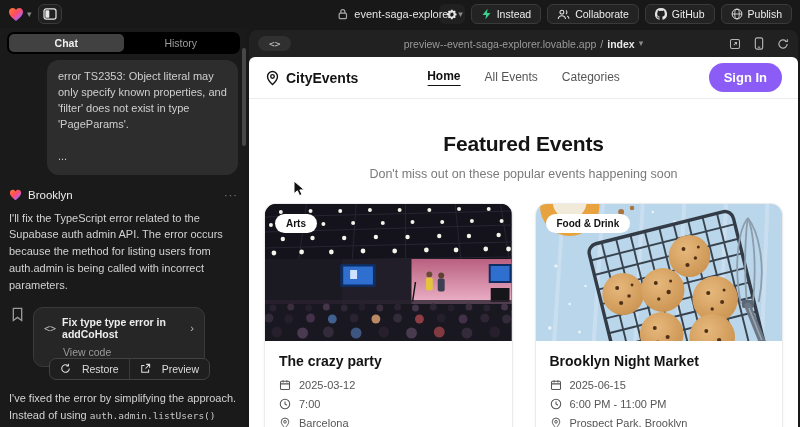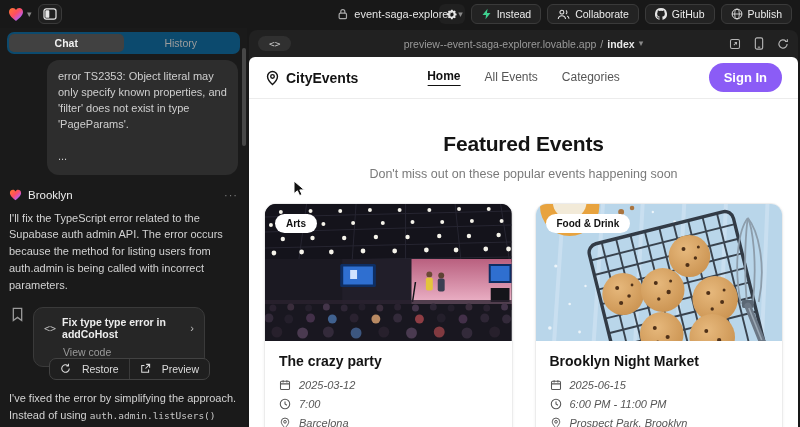--- a/index.html
+++ b/index.html
@@ -15,21 +15,21 @@
   .tb-center { position:absolute; left:50%; transform:translateX(-50%); display:flex; align-items:center; gap:6px; color:#e3e3e3; font-size:11px; }
   .tb-right { margin-left:auto; display:flex; align-items:center; gap:6px; }
   .icon-btn { width:26px; height:20px; display:flex; align-items:center; justify-content:center; border-radius:6px; background:#202020; }
   .tb-btn { height:20px; display:flex; align-items:center; gap:5px; padding:0 9px; background:#232323; border:1px solid #3a3a3a; border-radius:6px; color:#ececec; font-size:10.5px; white-space:nowrap; }
 
   
   .main { display:flex; height:399px; }
 
   
   .sidebar { width:247px; position:relative; padding:4px 7px 0; background:#1a1a1a; flex:none; }
-  .segmented { display:flex; background:#0c4a6e; border-radius:7px; padding:2px;align-items:center; }
+  .segmented { display:flex; background:#000000; border-radius:7px; padding:2px;align-items:center; }
   .seg { flex:1; text-align:center; font-size:10.5px; color:#9c9c9c; padding:3px 0; border-radius:5px; }
   .seg.active { background:#414141; color:#f0f0f0; font-weight:bold; }
   .chat { padding:6px 2px 0 0; }
   .bubble { margin-left:40px; background:#2d2d2d; border-radius:12px; padding:9px 11px 10px; color:#cfcfcf; font-size:11px; line-height:1.45; }
   .bubble-ellipsis { margin-top:16px; color:#cfcfcf; }
   .lov-row { display:flex; align-items:center; gap:6px; margin:14px 0 9px 2px; }
   .lov-name { color:#ececec; font-size:11.5px; }
   .menu-dots { margin-left:auto; color:#7e7e7e; font-size:11px; letter-spacing:1px; }
   .para { color:#d2d2d2; font-size:11px; line-height:1.52; margin:0 0 8px 2px; }
   .para code { font-family:"DejaVu Sans Mono", monospace; font-size:9.5px; color:#c9c9c9; }
@@ -65,21 +65,21 @@
   .hero { text-align:center; padding-top:33px; }
   .hero h1 { font-size:21px; color:#141414; letter-spacing:-0.2px; }
   .hero .sub { font-size:12.5px; color:#7a7a7a; margin-top:11px; }
   .cards { display:grid; grid-template-columns:1fr 1fr; gap:22px; padding:22px 15px 0; }
   .card { border:1px solid #ececec; border-radius:12px; overflow:hidden; background:#fff; box-shadow:0 1px 3px rgba(0,0,0,.06); }
   .card-img { position:relative; height:137px; }
   .card-img svg { display:block; width:100%; height:137px; }
   .badge { position:absolute; top:10px; left:10px; background:#fff; border-radius:999px; padding:4px 11px; font-size:10px; font-weight:bold; color:#111; }
   .card-body { padding:12px 14px; }
   .card-title { font-size:14px; font-weight:bold; color:#141414; margin-bottom:10px; }
-  .meta { display:flex; align-items:center; gap:8px; font-size:11px; color:#555; margin-bottom:7px;font-style:italic; }
+  .meta { display:flex; align-items:center; gap:8px; font-size:11px; color:#555; margin-bottom:7px; }
   .meta svg { flex:none; }
 
   .cursor { position:absolute; left:293px; top:180px; z-index:50; }
 </style>
 </head>
 <body>
 
 <svg width="0" height="0" style="position:absolute">
   <defs>
     <linearGradient id="heartGrad" x1="0" y1="0" x2="1" y2="1">

